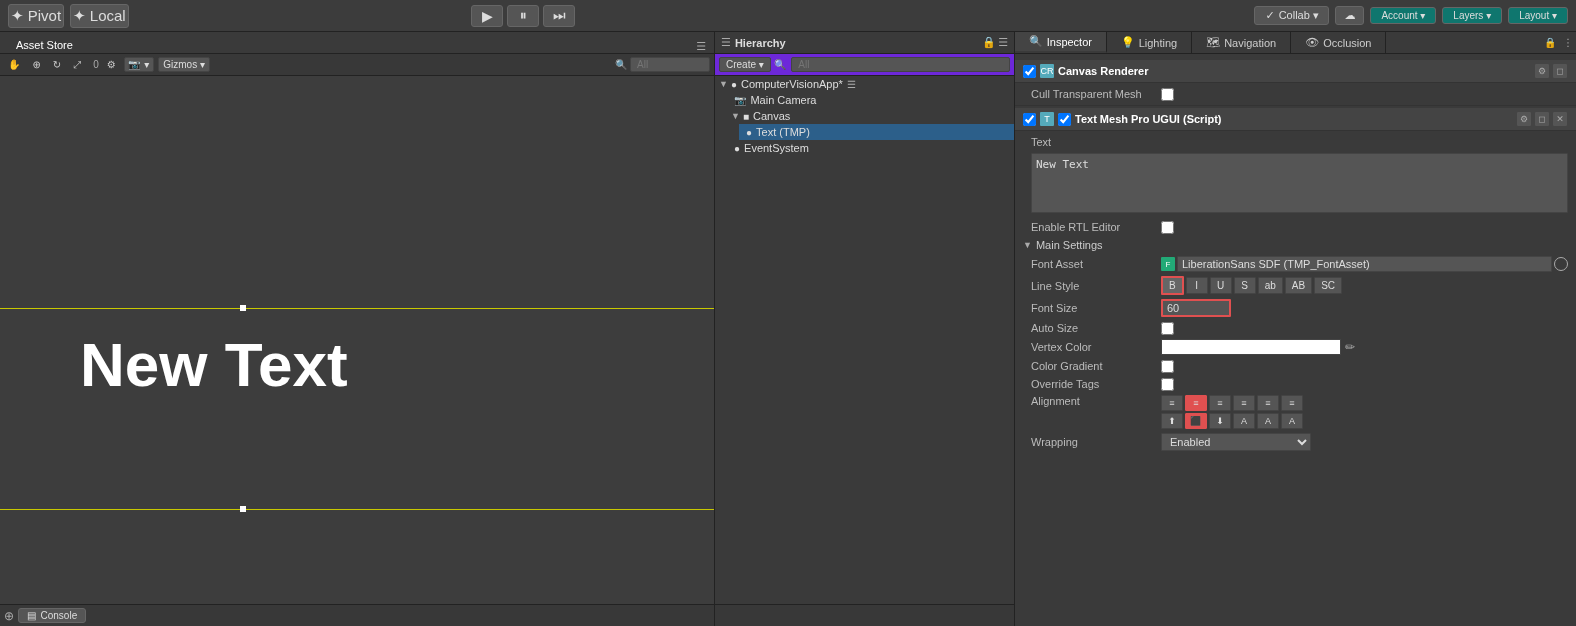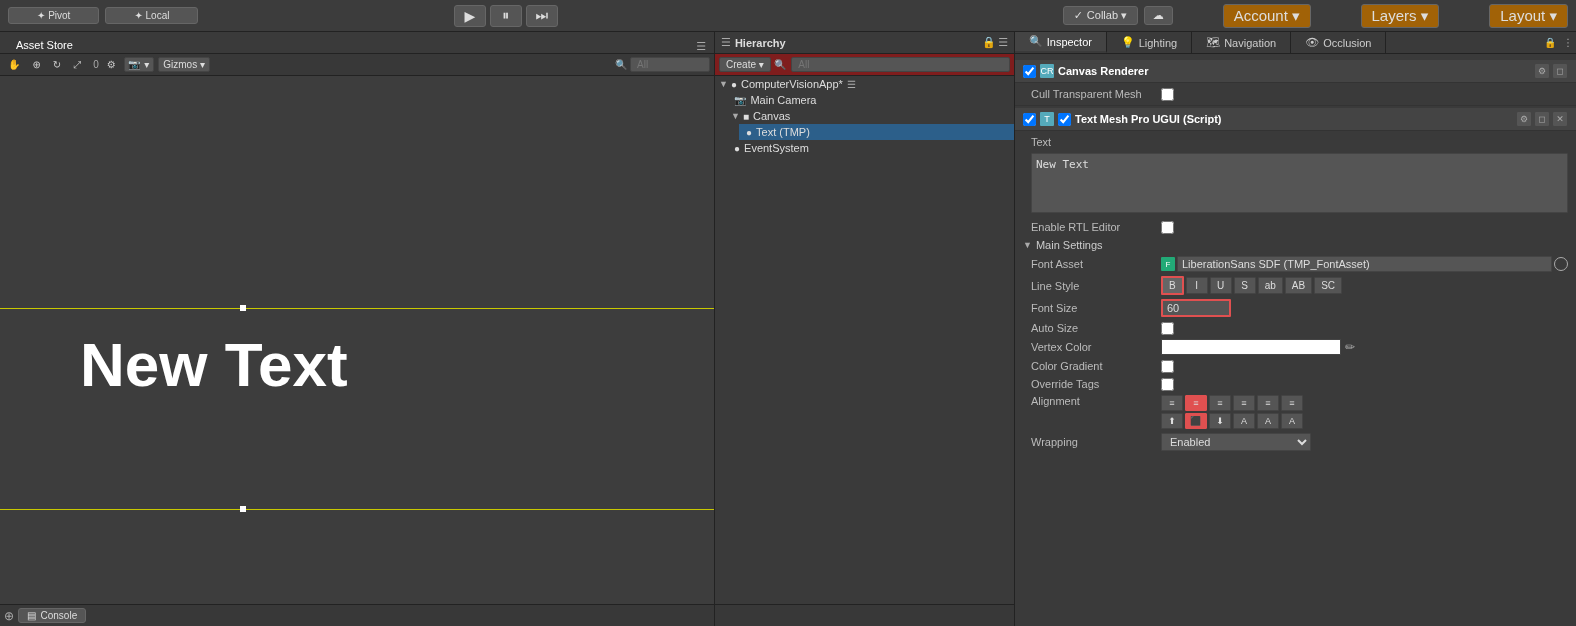--- a/index.html
+++ b/index.html
@@ -4,27 +4,27 @@
   <style>
     * { box-sizing: border-box; margin: 0; padding: 0; }
     body { font-family: Arial, sans-serif; font-size: 12px; background: #3c3c3c; color: #ddd; overflow: hidden; width: 1576px; height: 626px; }
 
     
     .top-toolbar {
       display: flex; align-items: center; background: #3c3c3c; border-bottom: 1px solid #222;
       height: 32px; padding: 0 8px; gap: 6px;
     }
     .toolbar-btn {
-      background: #555; border: 1px solid #666; color: #ddd; padding: 2px 28px;
-      font-size: 10px; border-radius: 3px; cursor: pointer; display: flex; align-items: center; gap: 4px;
+      background: #555; border: 1px solid #666; color: #ddd; padding: 2px 2px;
+      font-size: 15px; border-radius: 3px; cursor: pointer; display: flex; align-items: center; gap: 4px;
     }
     .toolbar-center { display: flex; align-items: center; gap: 4px; margin: 0 auto; }
     .play-btn { background: #555; border: 1px solid #666; color: #ddd; width: 32px; height: 22px; border-radius: 3px; cursor: pointer; font-size: 14px; display: flex; align-items: center; justify-content: center; }
     .toolbar-right { display: flex; align-items: center; gap: 6px; margin-left: auto; }
-    .dropdown-btn { background: #a16207; border: 1px solid #666; color: #ddd; padding: 2px 10px; font-size: 15px; border-radius: 3px; cursor: pointer; display: flex; align-items: center; gap: 4px; margin-left: 44px; }
+    .dropdown-btn { background: #0f766e; border: 1px solid #666; color: #ddd; padding: 2px 10px; font-size: 10px; border-radius: 3px; cursor: pointer; display: flex; align-items: center; gap: 4px; }
 
     
     .main-layout { display: flex; height: calc(626px - 32px); }
 
     
     .scene-panel { flex: 0 0 715px; display: flex; flex-direction: column; background: #3a3a3a; border-right: 1px solid #222; }
     .scene-tabs { display: flex; background: #3a3a3a; border-bottom: 1px solid #222; height: 22px; align-items: flex-end; padding: 0 8px; gap: 16px; }
     .scene-tab { font-size: 11px; color: #ccc; padding: 2px 8px; cursor: pointer; }
     .scene-tab.active { background: #3a3a3a; color: #fff; }
     .scene-toolbar { display: flex; align-items: center; background: #383838; border-bottom: 1px solid #222; height: 22px; padding: 0 4px; gap: 4px; }
@@ -37,21 +37,21 @@
     .scene-text { position: absolute; color: white; font-size: 62px; font-weight: bold; }
     .scene-bottom { display: flex; align-items: center; background: #383838; border-top: 1px solid #222; height: 22px; padding: 0 4px; gap: 4px; }
 
     
     .hierarchy-panel { flex: 0 0 300px; display: flex; flex-direction: column; background: #3a3a3a; border-right: 1px solid #222; }
     .panel-header { display: flex; align-items: center; background: #3a3a3a; border-bottom: 1px solid #222; height: 22px; padding: 0 6px; gap: 4px; }
     .panel-title { font-size: 11px; color: #ddd; font-weight: bold; }
     .panel-icon { font-size: 11px; color: #aaa; }
     .panel-actions { margin-left: auto; display: flex; gap: 2px; }
     .panel-action-btn { background: transparent; border: none; color: #aaa; font-size: 11px; cursor: pointer; }
-    .hierarchy-toolbar { display: flex; align-items: center; background: #7f1d1d; border-bottom: 1px solid #222; height: 22px; padding: 0 4px; gap: 4px; }
+    .hierarchy-toolbar { display: flex; align-items: center; background: #6d28d9; border-bottom: 1px solid #222; height: 22px; padding: 0 4px; gap: 4px; }
     .create-btn { background: #555; border: 1px solid #444; color: #ddd; font-size: 10px; padding: 1px 6px; border-radius: 2px; cursor: pointer; }
     .hierarchy-search { background: #555; border: 1px solid #444; color: #ddd; font-size: 10px; padding: 1px 6px; border-radius: 2px; flex: 1; }
     .hierarchy-content { flex: 1; background: #3a3a3a; overflow-y: auto; }
     .hierarchy-item { display: flex; align-items: center; padding: 2px 4px; cursor: pointer; font-size: 11px; }
     .hierarchy-item.selected { background: #2c5f8a; }
     .hierarchy-arrow { color: #aaa; margin-right: 3px; font-size: 9px; }
     .hierarchy-icon { margin-right: 4px; font-size: 10px; }
     .hierarchy-label { color: #ddd; }
     .indent1 { margin-left: 12px; }
     .indent2 { margin-left: 24px; }

